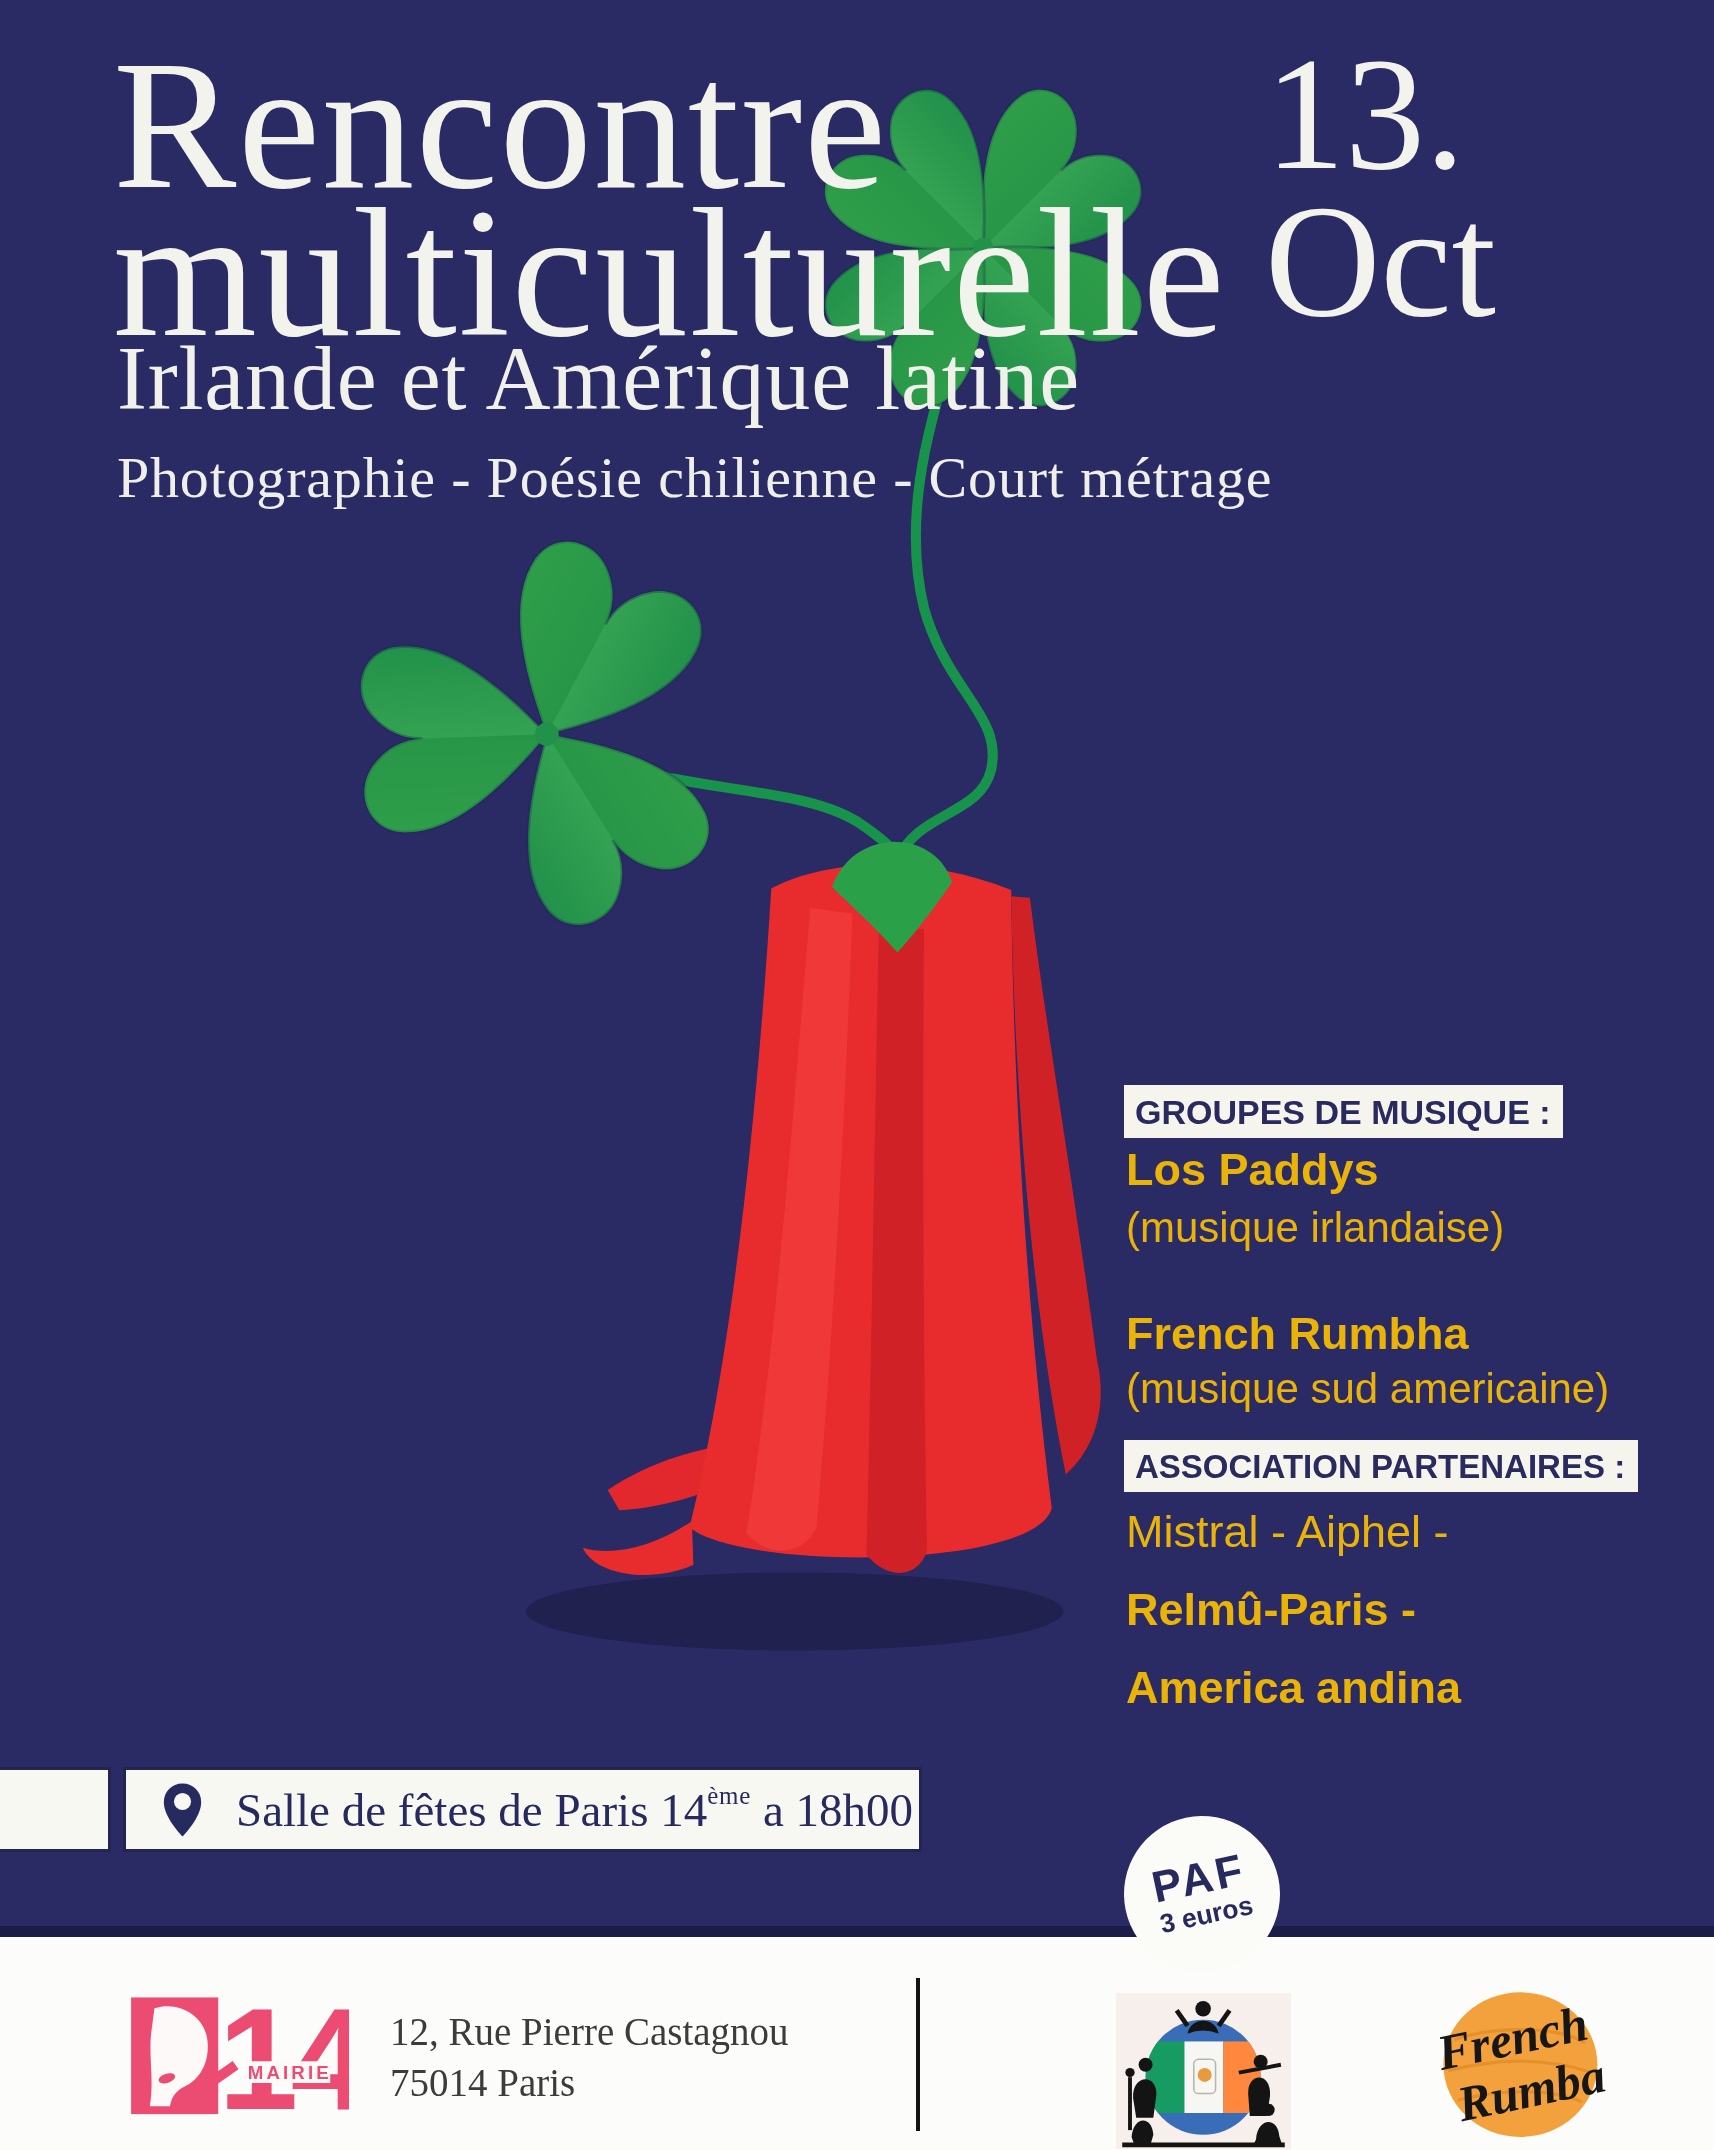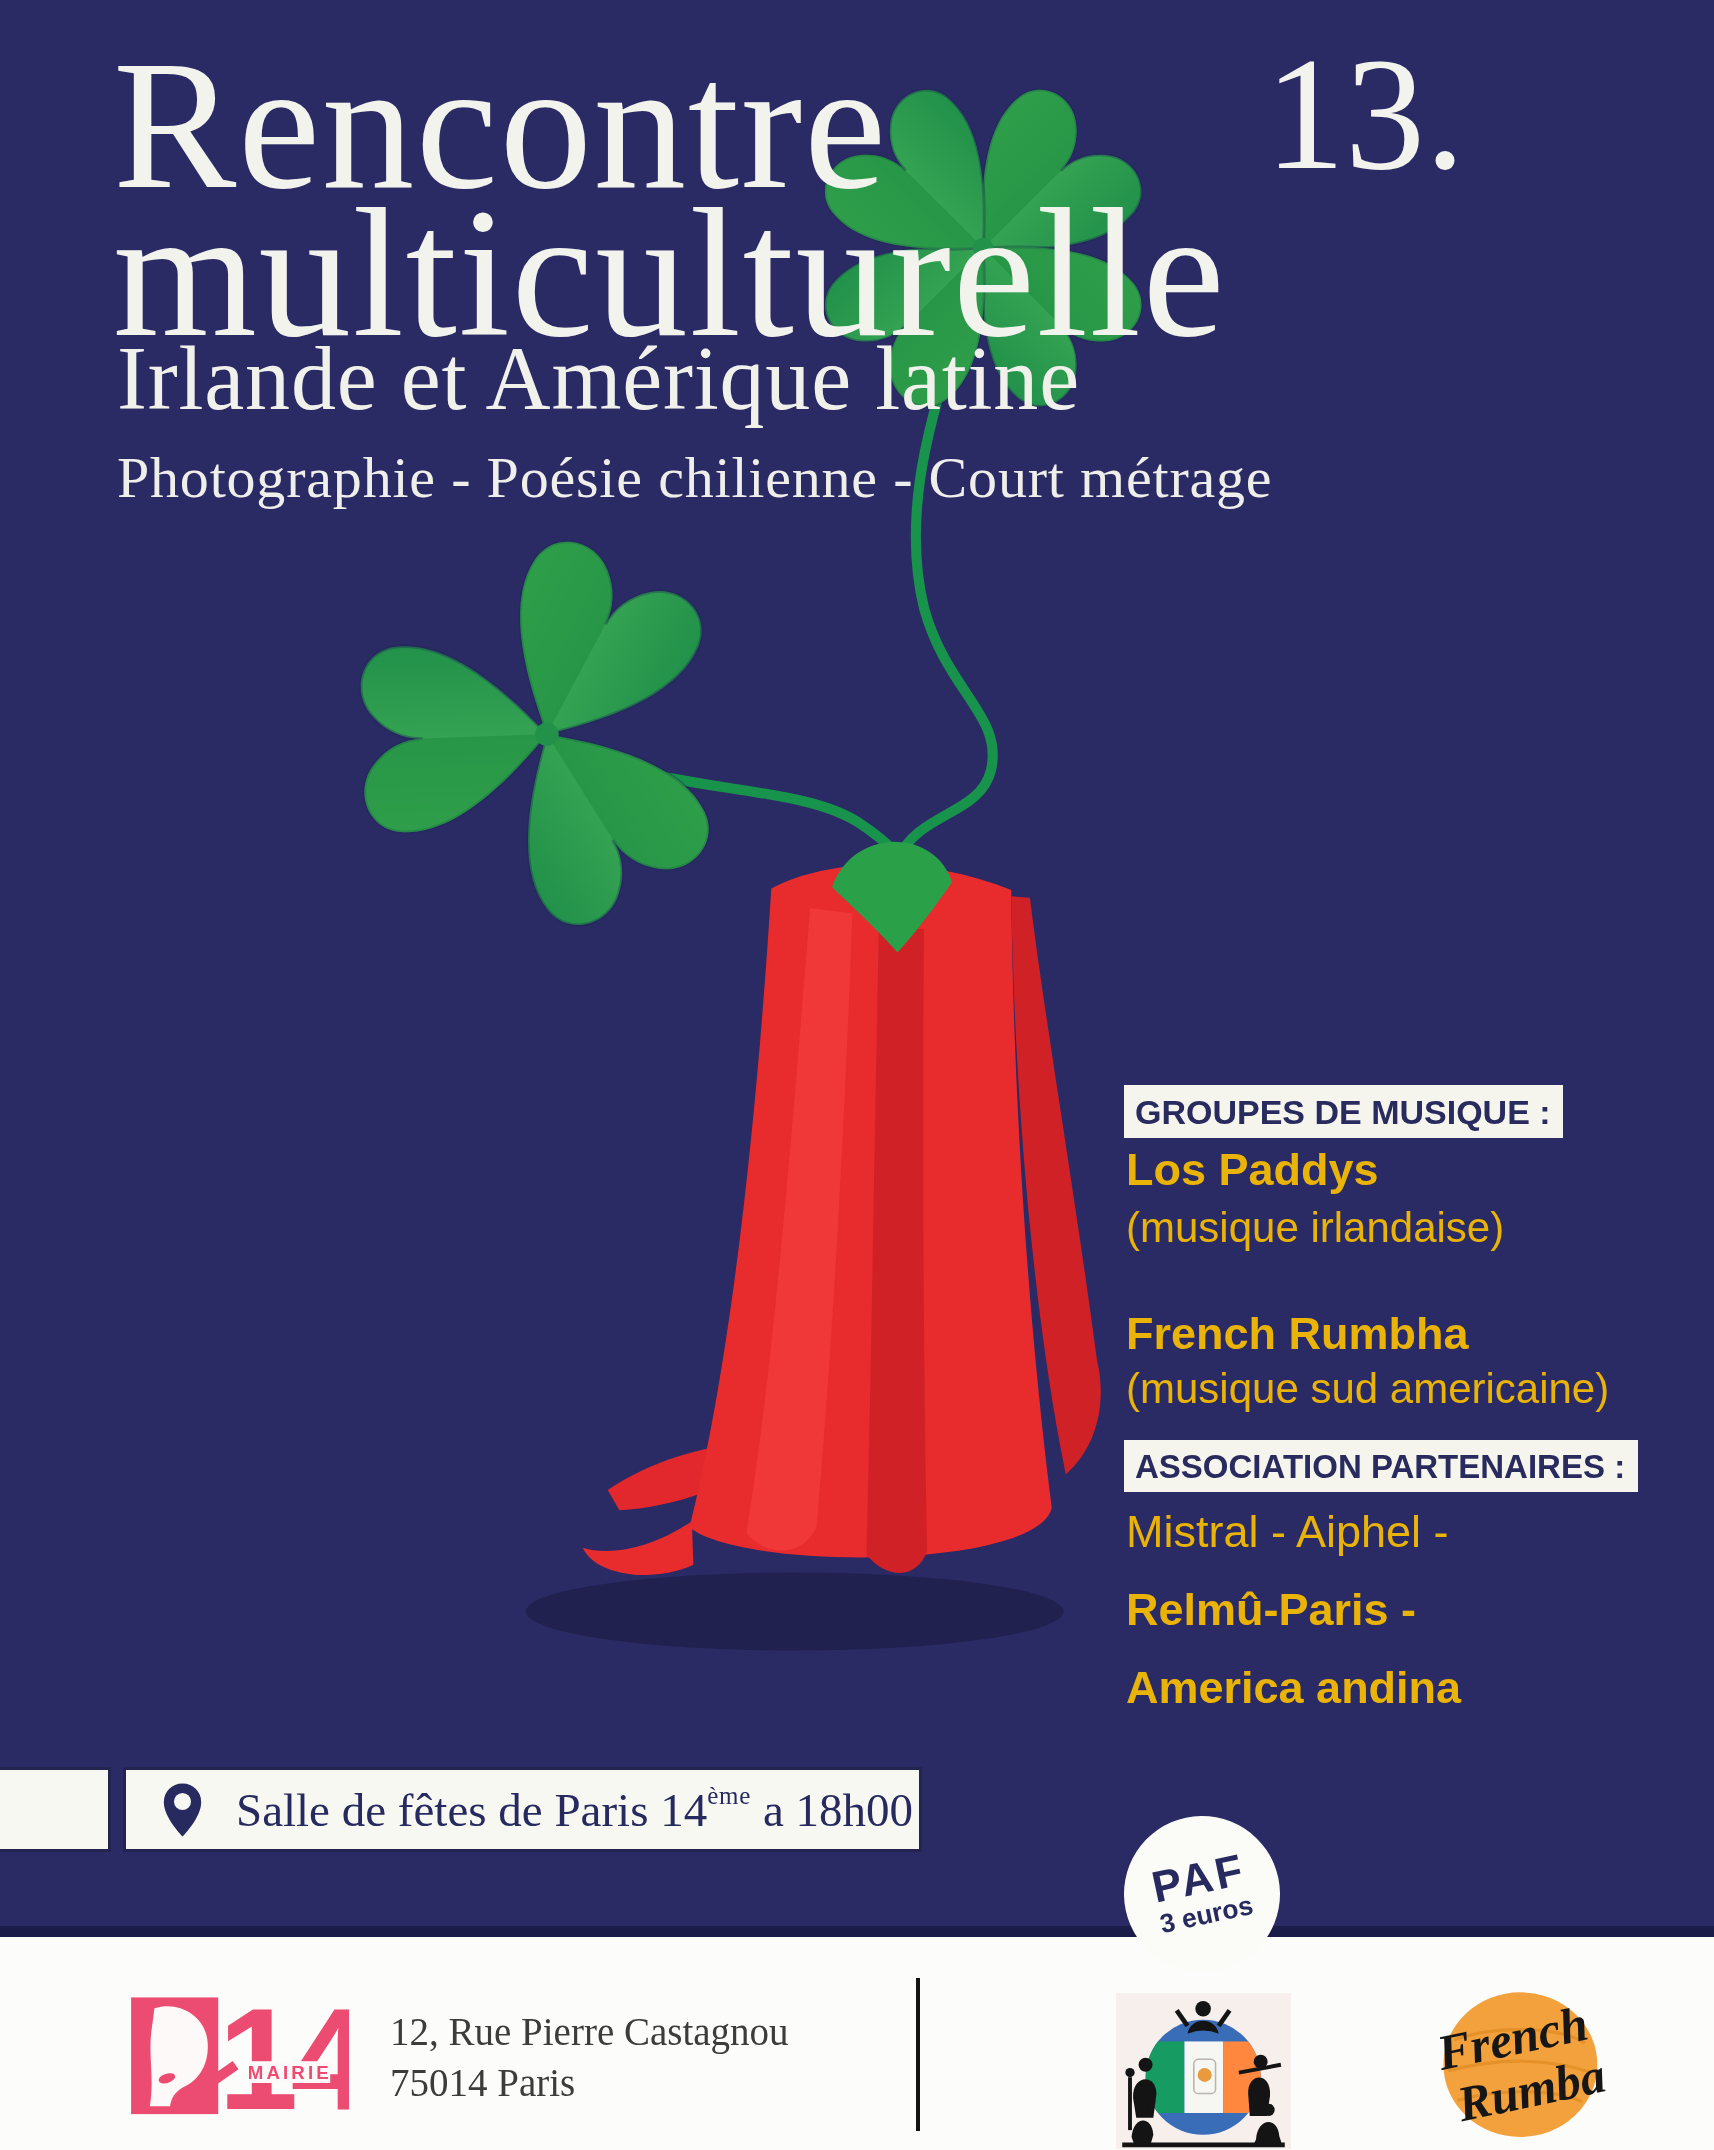--- a/index.html
+++ b/index.html
@@ -139,20 +139,21 @@
     </g>
   </svg>
 
   <div class="abs title">
     <div>Rencontre</div>
     <div>multiculturelle</div>
   </div>
 
   <div class="abs date">
     <div>13.</div>
+    <div>Oct</div>
   </div>
 
   <div class="abs subtitle">Irlande et Amérique latine</div>
   <div class="abs tagline">Photographie - Poésie chilienne - Court métrage</div>
 
   <div class="abs rlabel rlabel1">GROUPES DE MUSIQUE :</div>
   <div class="abs rtext rname g1name">Los Paddys</div>
   <div class="abs rtext rdesc g1desc">(musique irlandaise)</div>
   <div class="abs rtext rname g2name">French Rumbha</div>
   <div class="abs rtext rdesc g2desc">(musique sud americaine)</div>

